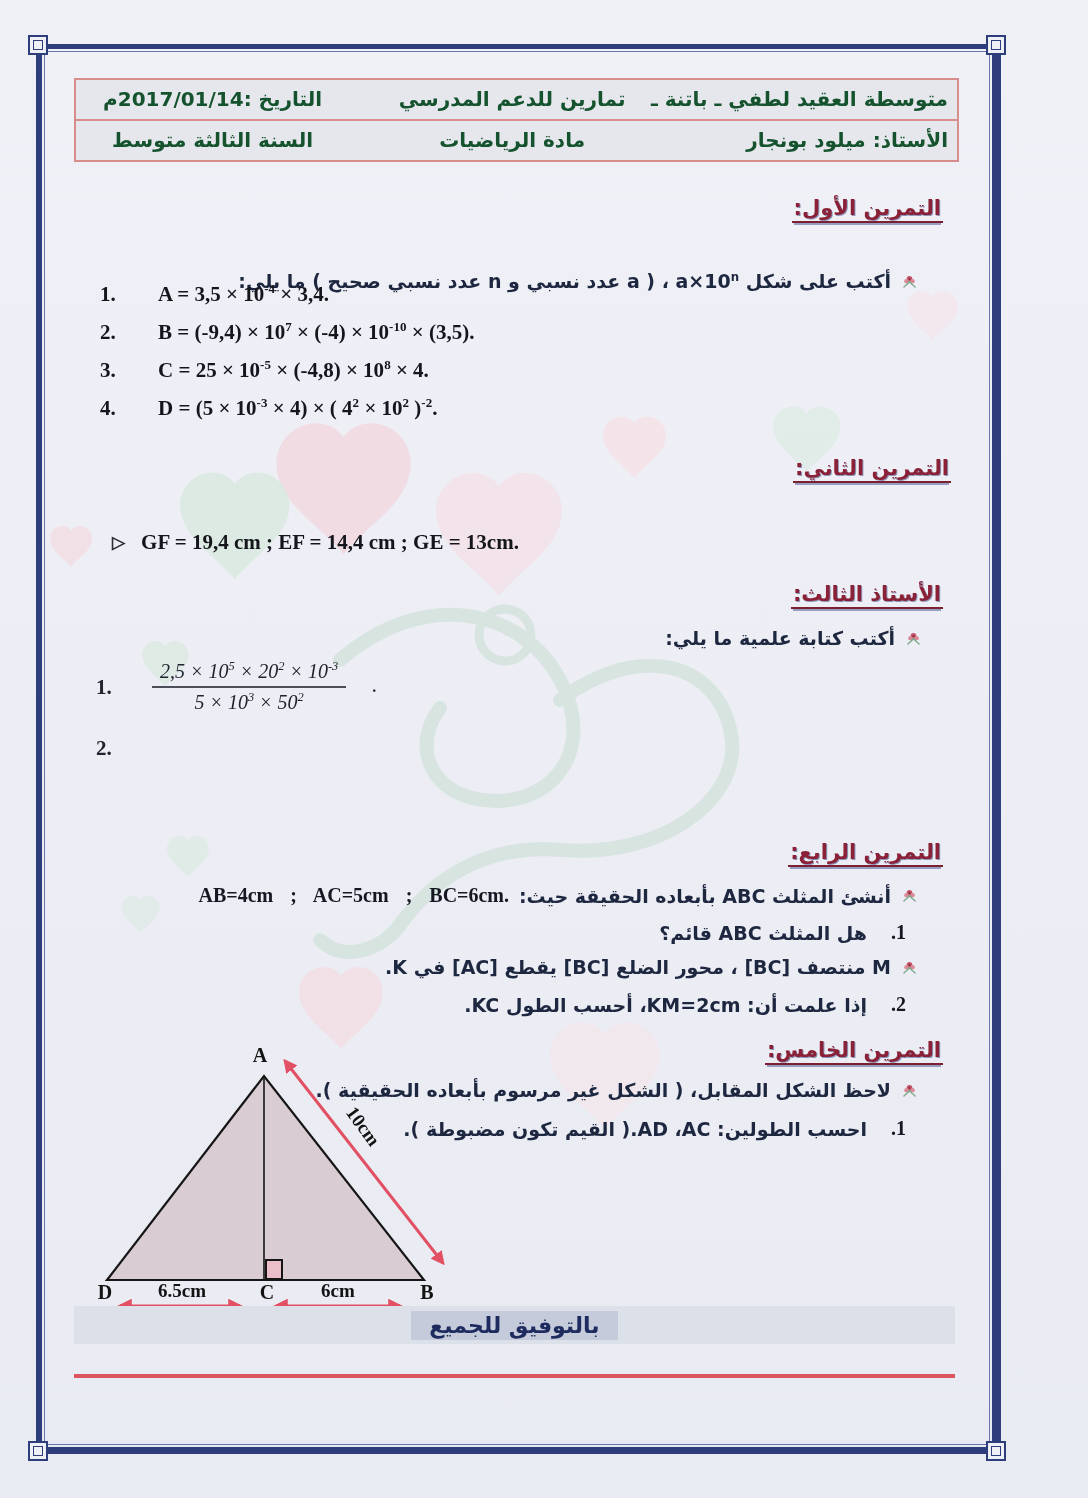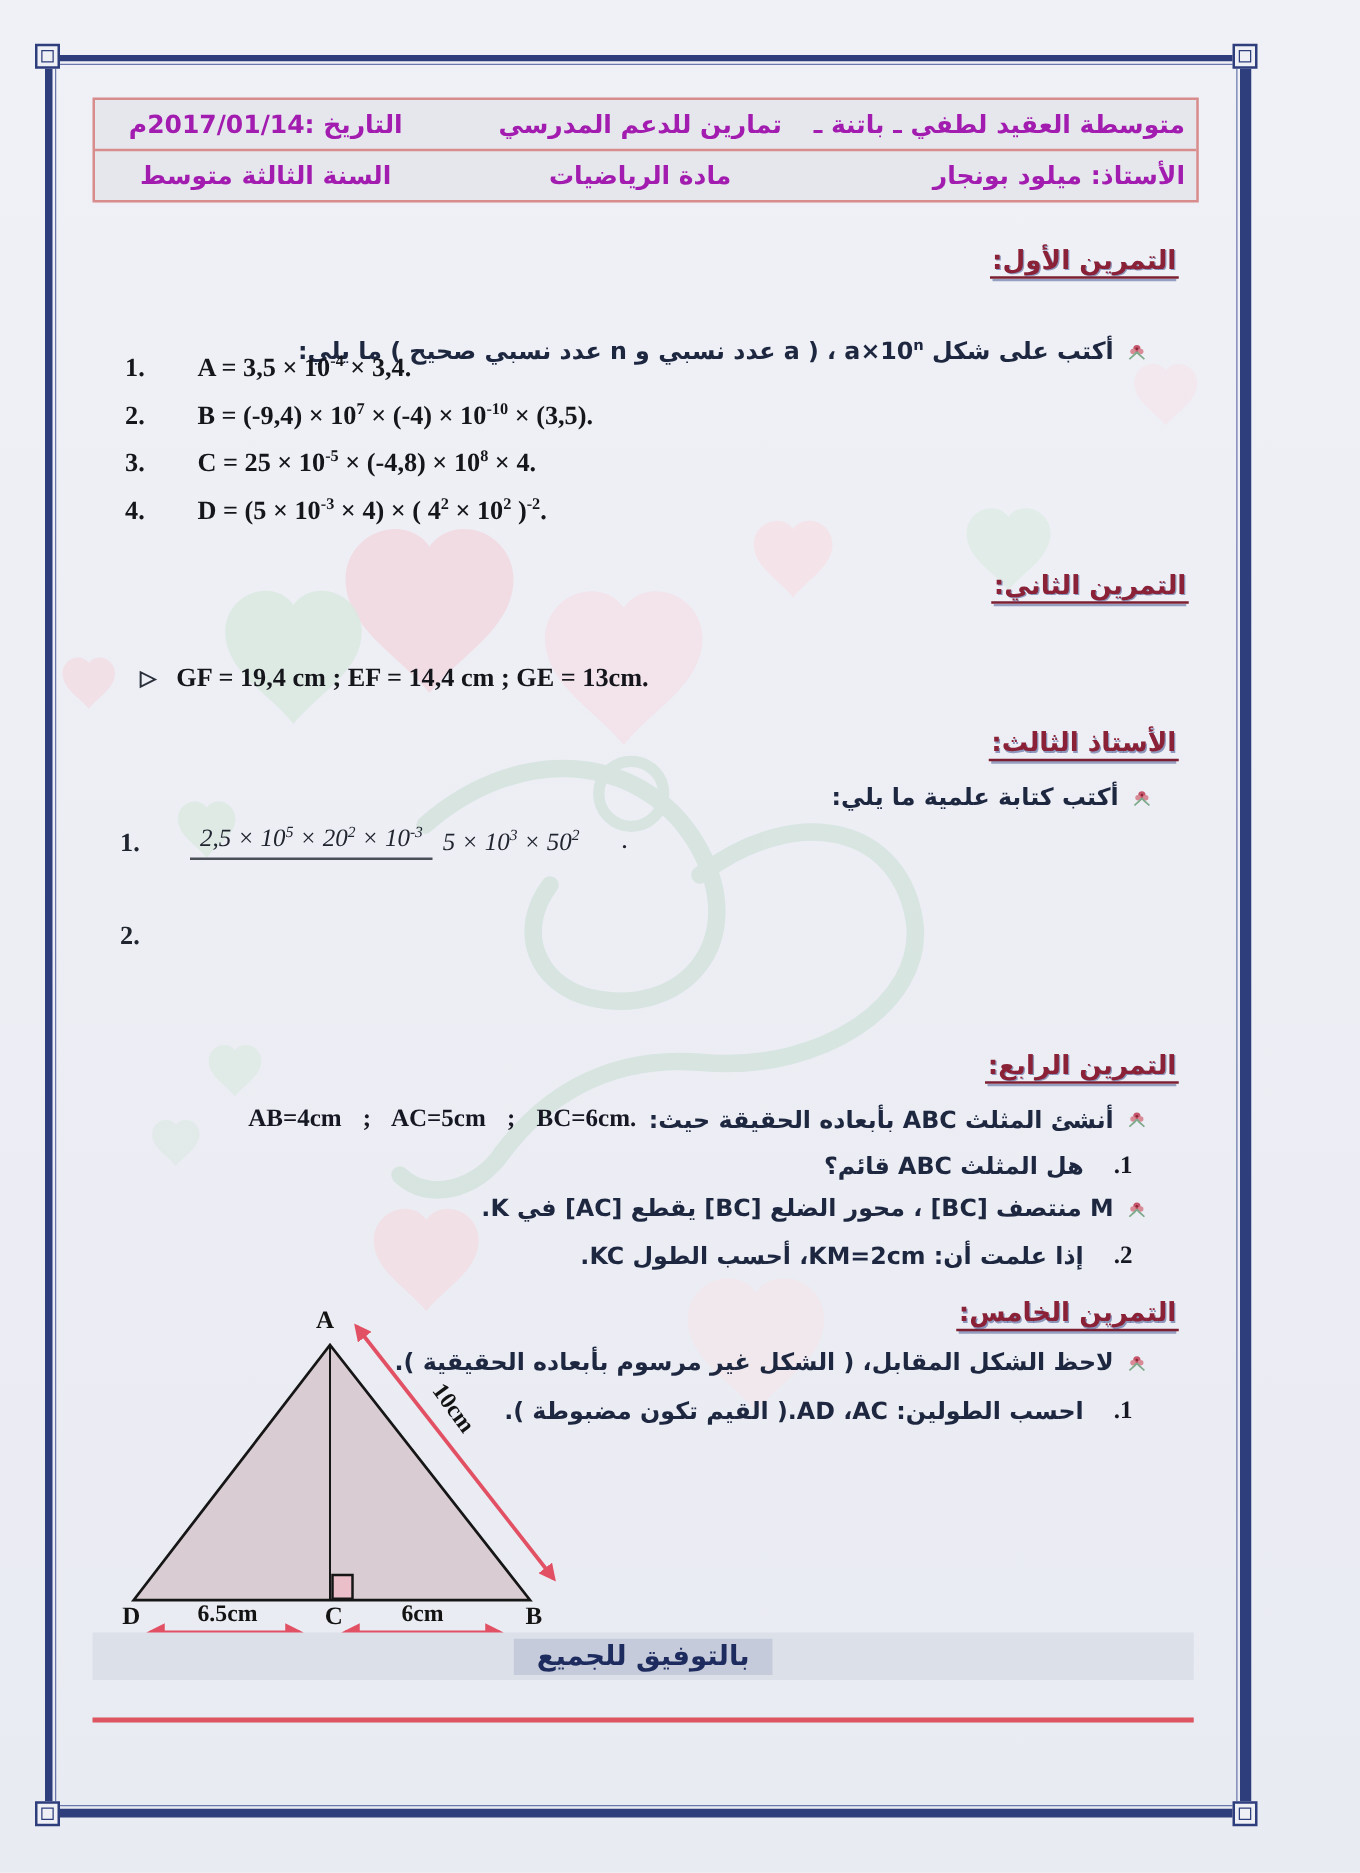--- a/index.html
+++ b/index.html
@@ -18,21 +18,21 @@
   .knot.bl{left:-14px;bottom:-14px;} .knot.br{right:-14px;bottom:-14px;}
   
   .wm{position:absolute;inset:0;z-index:0;pointer-events:none;}
   
   .content{position:absolute;inset:0;z-index:2;}
   
   .hdr{position:absolute;left:74px;top:78px;width:881px;direction:rtl;
        border:2px solid #d98c8c;background:#e6e7ed;}
   .hdr-row{display:grid;grid-template-columns:32% 37% 31%;}
   .hdr-row + .hdr-row{border-top:2px solid #d98c8c;}
-  .hcell{padding:7px 10px 8px;font-weight:bold;font-size:20px;color:#a21caf;
+  .hcell{padding:7px 10px 8px;font-weight:bold;font-size:20px;color:#14532d;
          text-align:center;white-space:nowrap;}
   .hcell.first{text-align:right;padding-right:9px;}
   
   .ex-title{position:absolute;direction:rtl;font-weight:bold;font-size:21px;
             color:#8a2136;text-shadow:1px 1px 0 rgba(62,78,140,.55);
             border-bottom:2px solid #7c1f31;box-shadow:0 4px 0 -2px rgba(62,78,140,.5);
             padding:0 2px 1px;white-space:nowrap;}
   
   .rtl-line{position:absolute;direction:rtl;display:flex;align-items:center;gap:10px;
             font-weight:bold;font-size:19px;color:#1e2740;white-space:nowrap;}
@@ -44,21 +44,21 @@
   
   .ltr-row{position:absolute;left:100px;display:flex;align-items:baseline;gap:28px;
            direction:ltr;font-family:"Liberation Serif",serif;font-weight:bold;
            font-size:21px;color:#15161c;white-space:nowrap;}
   .ltr-row .num{width:30px;}
   sup{font-size:.62em;line-height:0;}
   
   .frac-row{position:absolute;left:96px;display:flex;align-items:center;gap:26px;
             direction:ltr;font-family:"Liberation Serif",serif;color:#20242e;}
   .frac-row .num{font-weight:bold;font-size:21px;width:30px;}
-  .frac{display:inline-flex;flex-direction:row;text-align:center;
+  .frac{display:inline-flex;flex-direction:column;text-align:center;
         font-style:italic;font-size:20px;}
   .frac .top{padding:0 8px 3px;border-bottom:2px solid #4a4f58;}
   .frac .bot{padding:3px 8px 0;}
   .frac-period{font-weight:bold;align-self:center;}
   
   .flower{width:17px;height:17px;flex:0 0 auto;}
   .tri-bullet{font-size:17px;color:#2a2f3a;margin-right:2px;}
   
   .data-line{position:absolute;left:112px;display:flex;align-items:center;gap:14px;
              direction:ltr;font-family:"Liberation Serif",serif;font-weight:bold;

